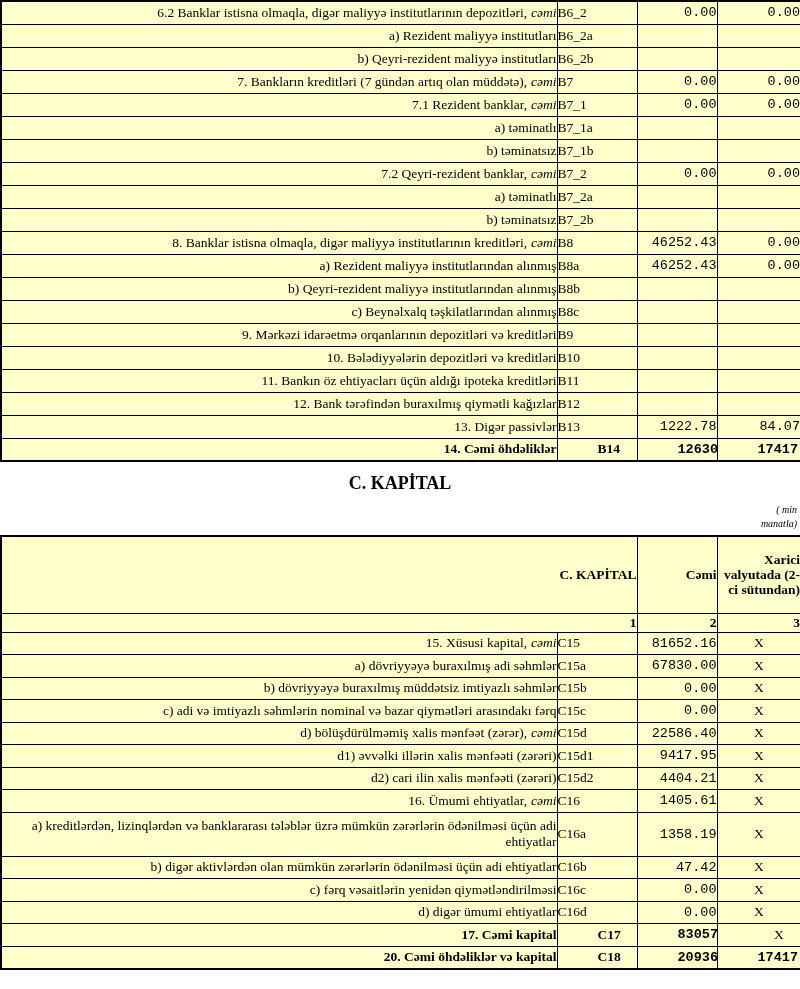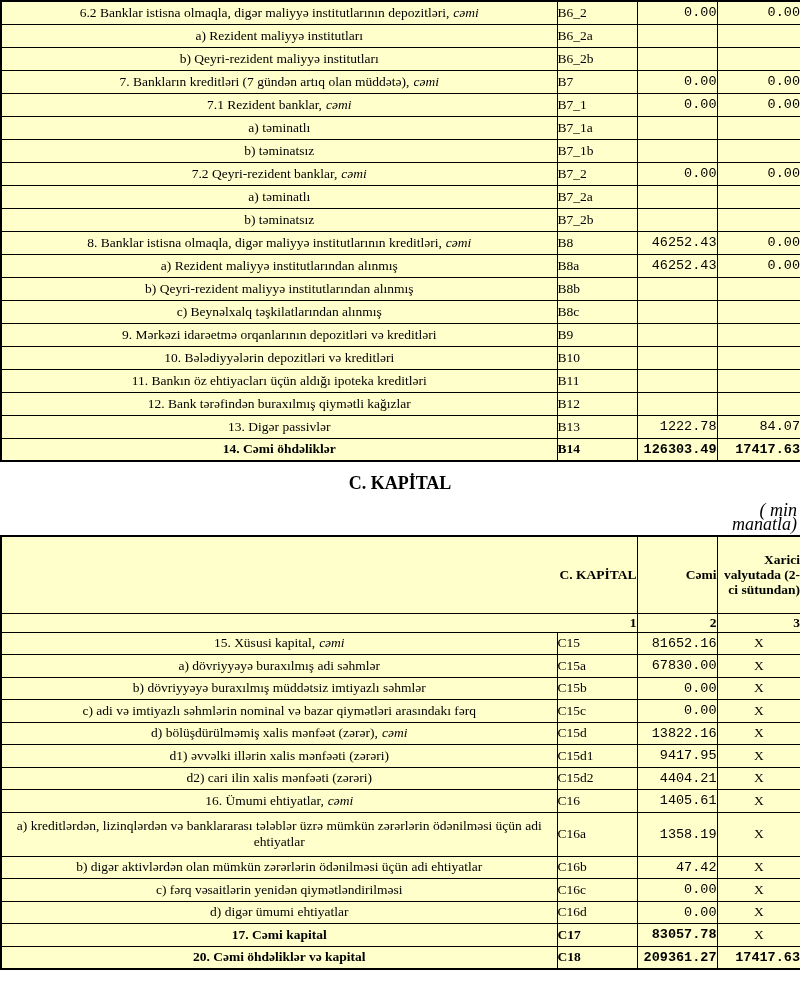--- a/index.html
+++ b/index.html
@@ -15,29 +15,29 @@
     border: 1px solid #000;
     font-size: 13.5px;
     vertical-align: middle;
     overflow: hidden;
     background: #FFFFCC;
     padding: 0;
   }
   
   td.v { border-width: 2px; }
 
-  td.lbl  { text-align: center; padding: 1px 4px 1px 6px; }
+  td.lbl  { text-align: right; padding: 1px 4px 1px 6px; }
   td.ind1 { padding-left: 30px; }
   td.ind2 { padding-left: 58px; }
   td.code { text-align: left; }
   td.num  { text-align: right; padding-right: 4px; font-family: Liberation Mono, monospace; }
   td.c    { text-align: center; }
   td.wht  { background: #ffffff; }
   td.yel  { background: #FFFFCC; }
-  tr.b td { font-weight: bold; }
+  tr.b td { font-weight: bold; padding-left: 40px; }
   tr.b td.xnorm { font-weight: normal; }
 
   .sfx { font-style: italic; margin-left: 4px; }
   .sfx:empty { display: none; }
 
   table.tt tr { height: 23px; }
   table.bt tr.r { height: 22.5px; }
   table.bt tr.tall { height: 44px; }
   table.bt tr.hdr { height: 77px; }
   table.bt tr.numrow { height: 19px; }
@@ -45,21 +45,21 @@
   td.hdr-title { font-size: 14px; }
   td.hdr-xar { line-height: 15px; padding: 1px 2px; }
 
   .midband { height: 73px; position: relative; }
   .section-title {
     text-align: center; font-weight: bold; font-size: 18px;
     padding-top: 11px; margin: 0;
   }
   .unit-note {
     position: absolute; right: 3px; top: 41px;
-    font-style: italic; font-size: 18px; line-height: 14px; text-align: right;
+    font-style: italic; font-size: 10px; line-height: 14px; text-align: right;
   }
 </style>
 </head>
 <body>
 
 <table class="t tt">
   <colgroup>
     <col style="width:556px">
       <col style="width:80px">
       <col style="width:80px">
@@ -235,21 +235,21 @@
   </tr>
       <tr class="r">
     <td class="lbl ind1"><span>c) adi və imtiyazlı səhmlərin nominal və bazar qiymətləri arasındakı fərq</span></td>
     <td class="code">C15c</td>
     <td class="v yel num">0.00</td>
     <td class="v yel c">X</td>
   </tr>
       <tr class="r">
     <td class="lbl ind1"><span>d) bölüşdürülməmiş xalis mənfəət (zərər),</span><span class="sfx">cəmi</span></td>
     <td class="code">C15d</td>
-    <td class="v yel num">13822.16</td>
+    <td class="v yel num">22586.40</td>
     <td class="v yel c">X</td>
   </tr>
       <tr class="r">
     <td class="lbl ind2"><span>d1) əvvəlki illərin xalis mənfəəti (zərəri)</span></td>
     <td class="code">C15d1</td>
     <td class="v yel num">9417.95</td>
     <td class="v yel c">X</td>
   </tr>
       <tr class="r">
     <td class="lbl ind2"><span>d2) cari ilin xalis mənfəəti (zərəri)</span></td>

